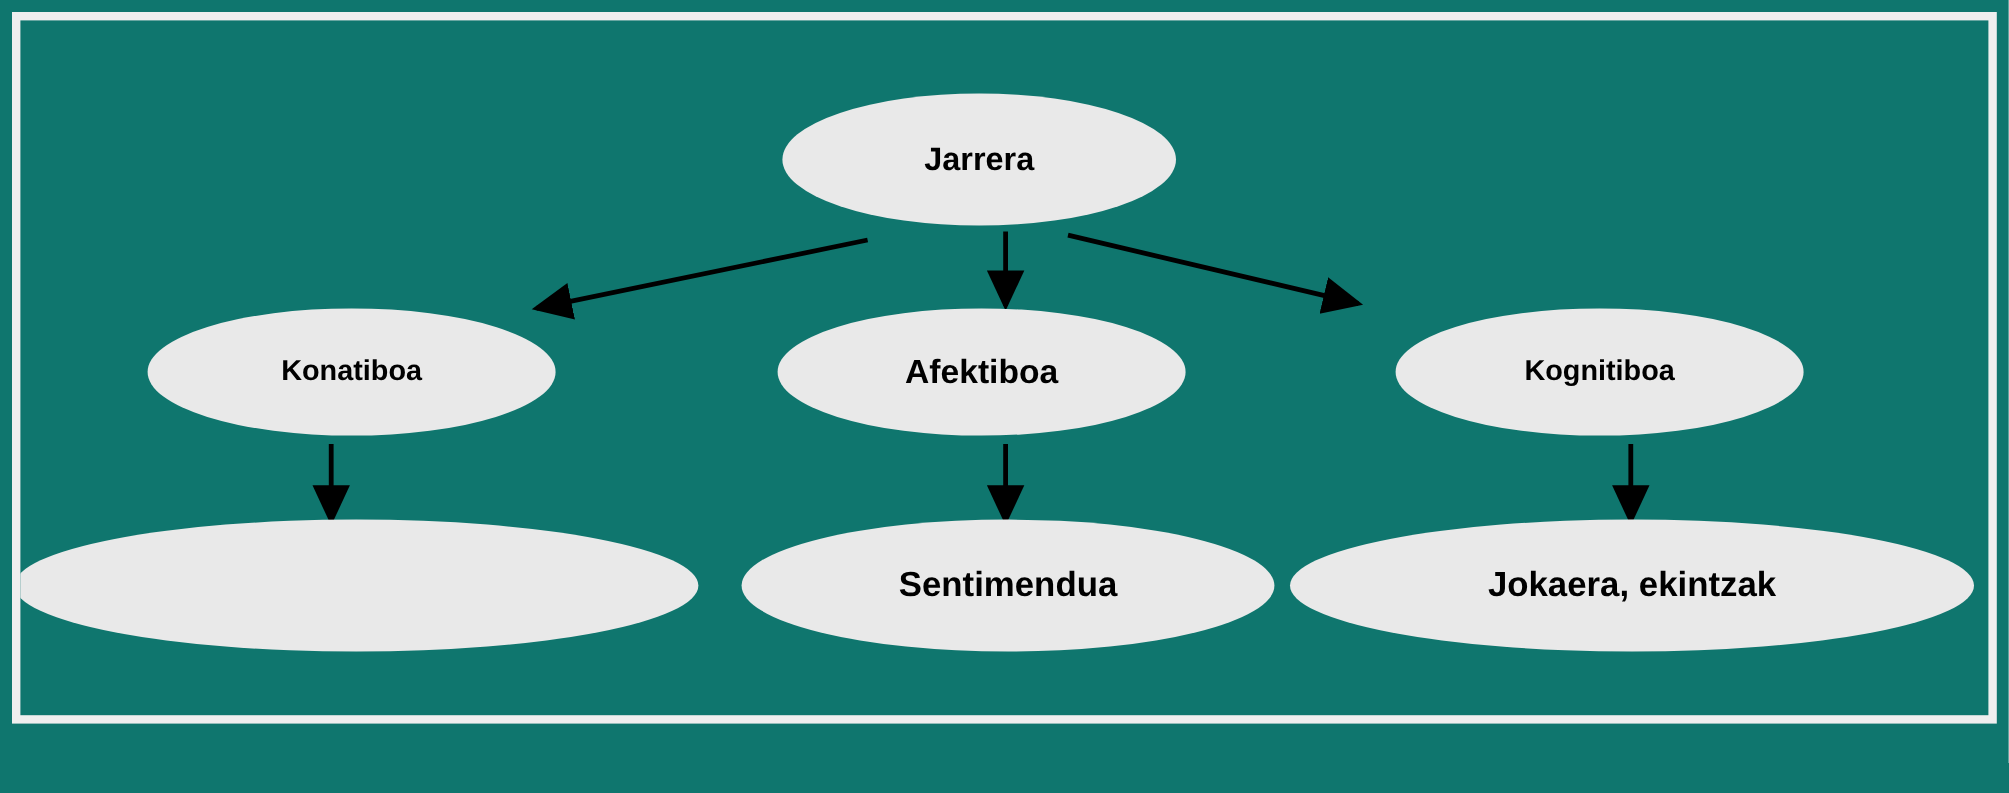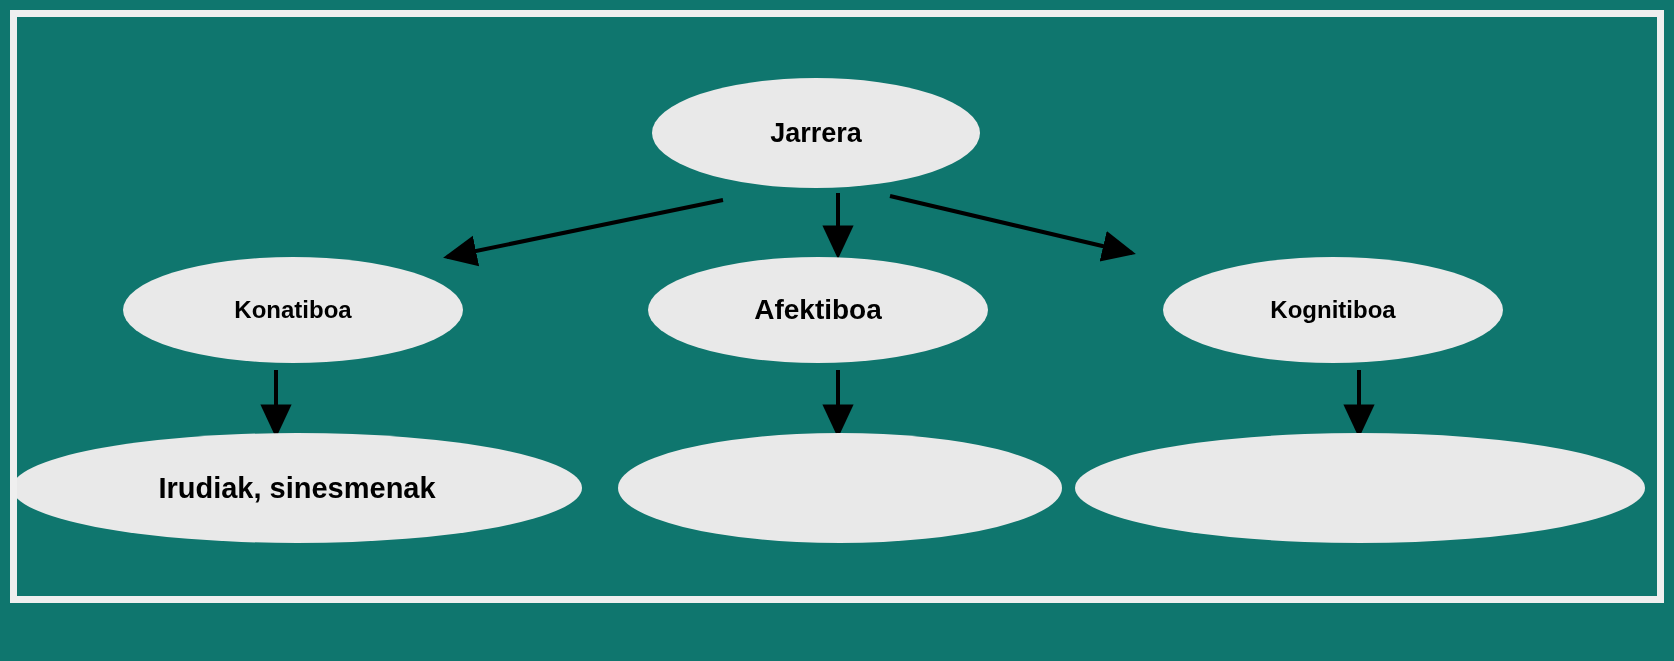--- a/index.html
+++ b/index.html
@@ -85,17 +85,18 @@
           <ellipse cx="840" cy="488" rx="222" ry="55" fill="#e9e9e9" stroke="none"></ellipse>
           <ellipse cx="1360" cy="488" rx="285" ry="55" fill="#e9e9e9" stroke="none"></ellipse>
         </g>
     </svg>
 
     <div id="labels-group" style="position:absolute; left:-17px; top:-17px; width:1674px; height:661px;">
         <div class="node-label" style="left: 816px; top: 133px; font-size: 27px; color: rgb(0, 0, 0);">Jarrera</div>
         <div class="node-label" style="left: 293px; top: 310px; font-size: 24px; color: rgb(0, 0, 0);">Konatiboa</div>
         <div class="node-label" style="left: 818px; top: 310px; font-size: 28px; color: rgb(0, 0, 0);">Afektiboa</div>
         <div class="node-label" style="left: 1333px; top: 310px; font-size: 24px; color: rgb(0, 0, 0);">Kognitiboa</div>
-        <div class="node-label" style="left: 297px; top: 488px; font-size: 29px; color: rgb(0, 0, 0);">Irudiak, sinesmenak</div>
+        <div class="node-label" style="left: 840px; top: 488px; font-size: 29px; color: rgb(0, 0, 0);">Sentimendua</div>
+        <div class="node-label" style="left: 1360px; top: 488px; font-size: 29px; color: rgb(0, 0, 0);">Jokaera, ekintzak</div>
       </div>
   </div>
 
 </div>
 
 </body></html>

